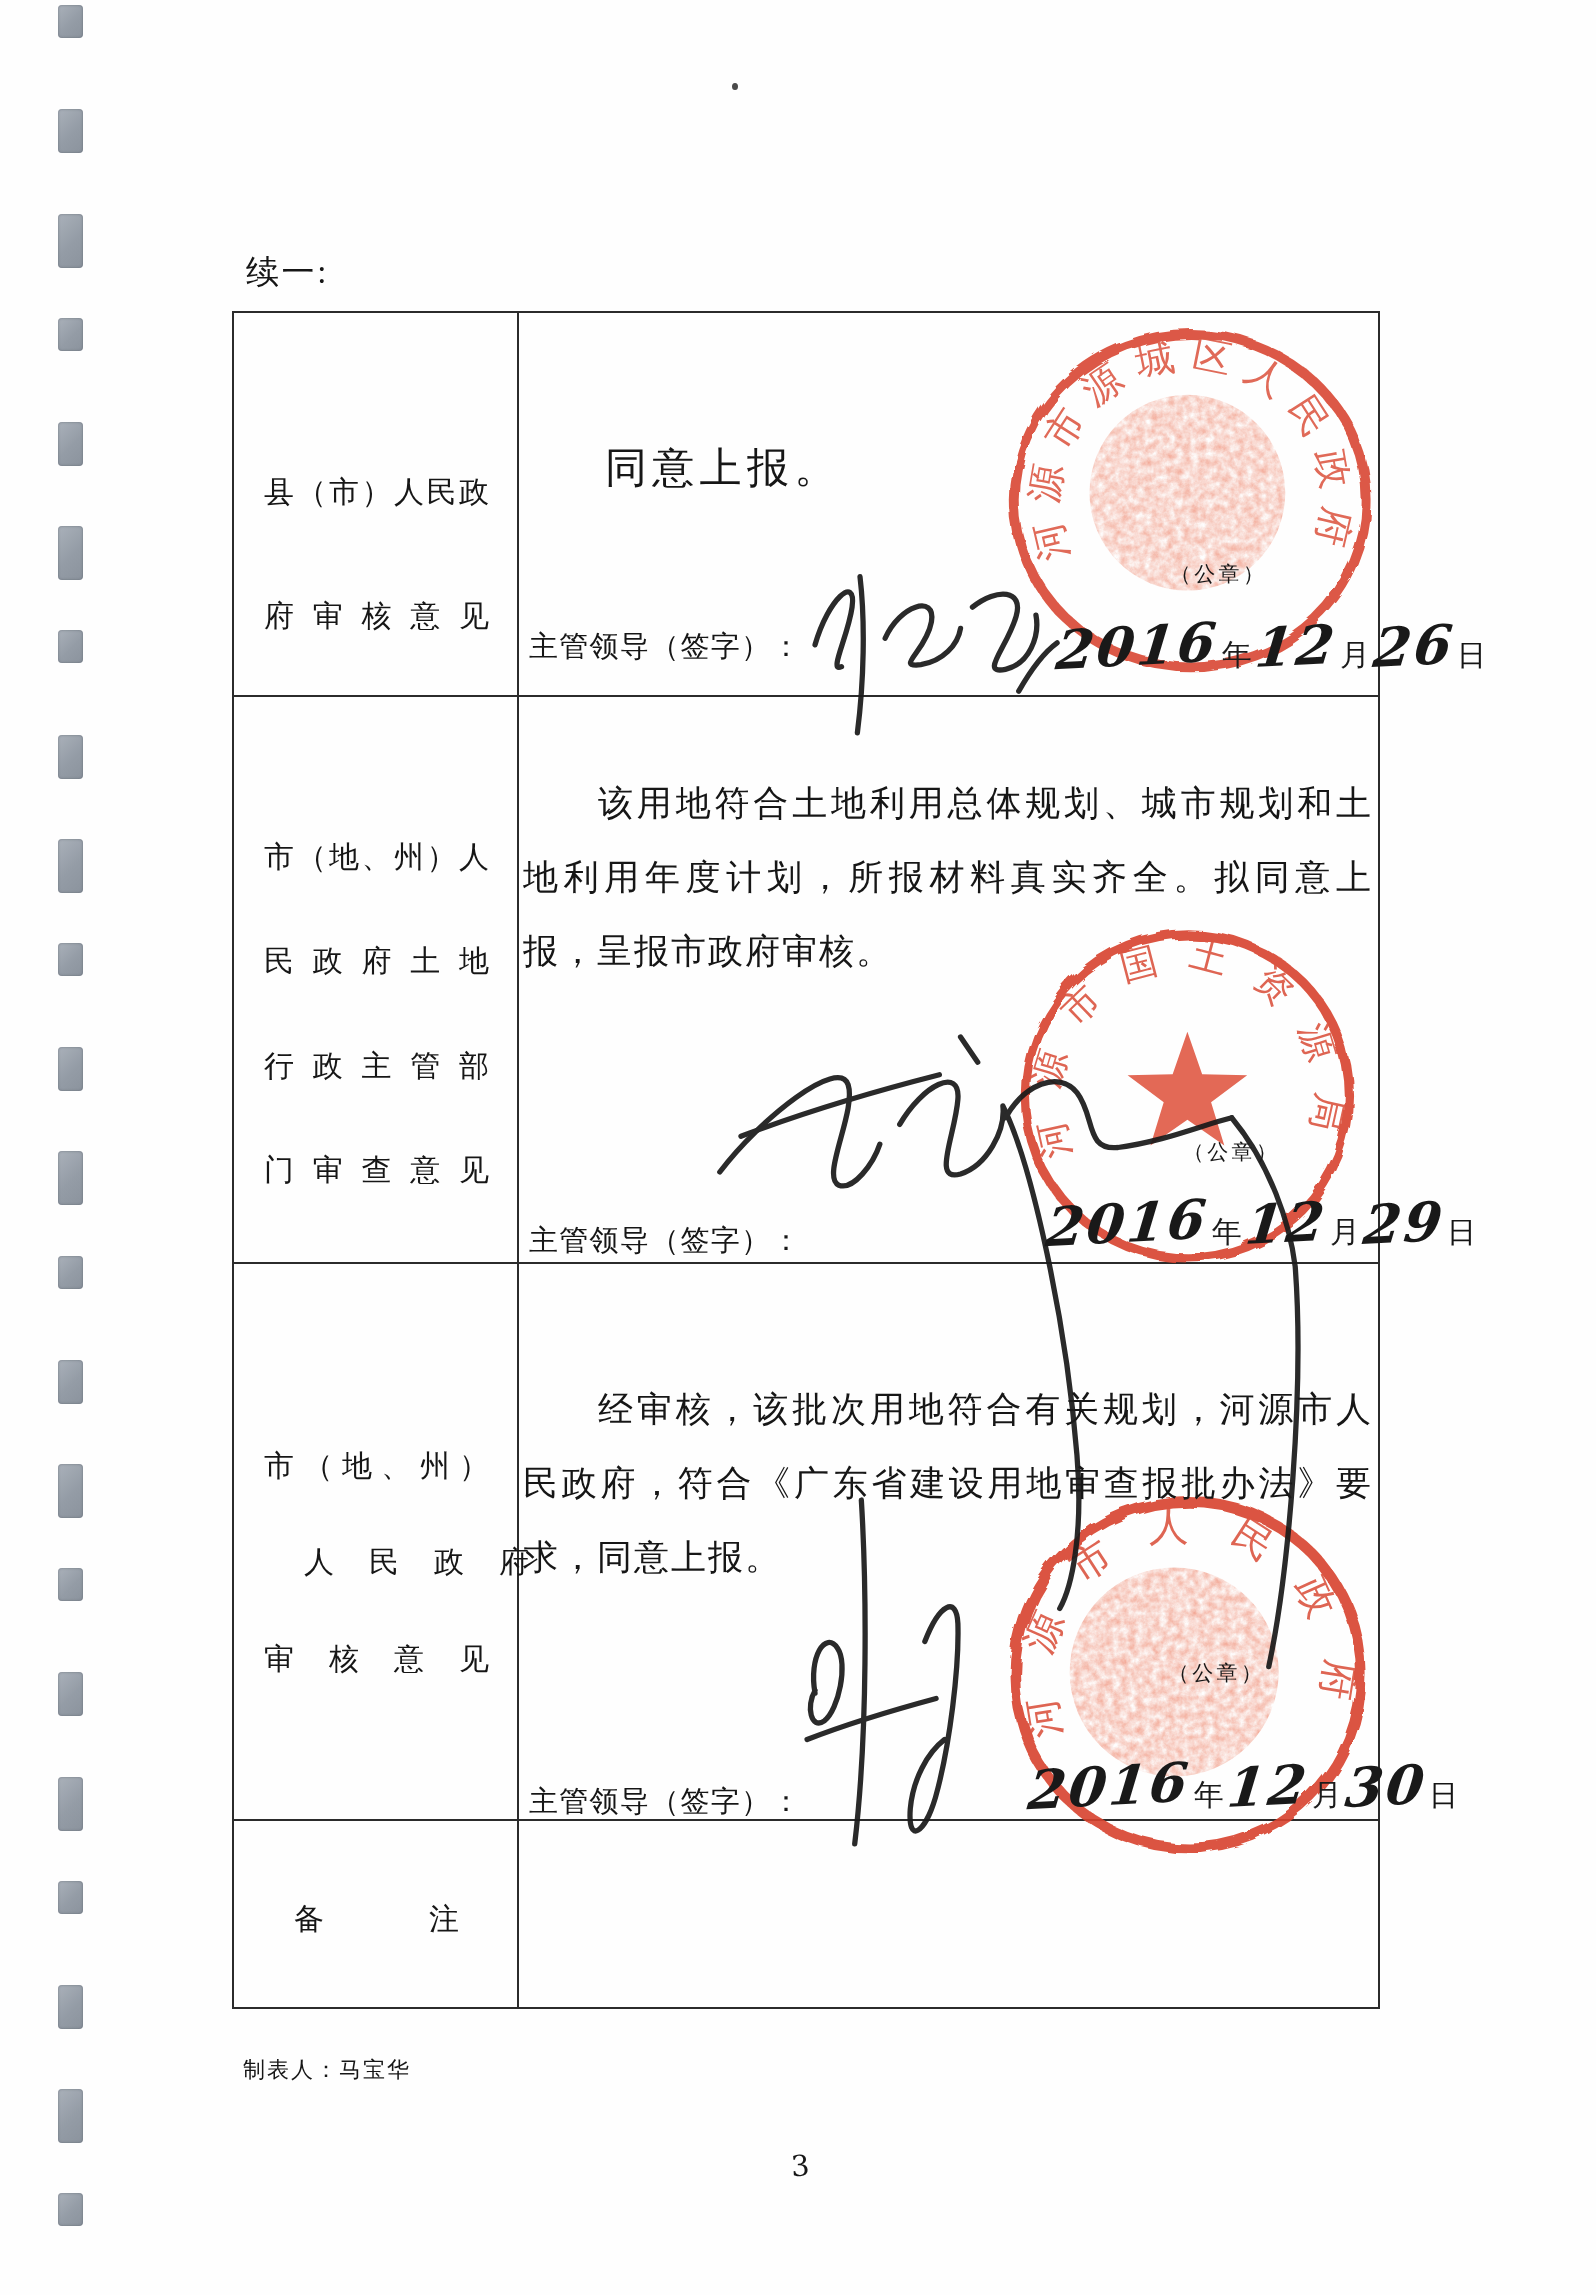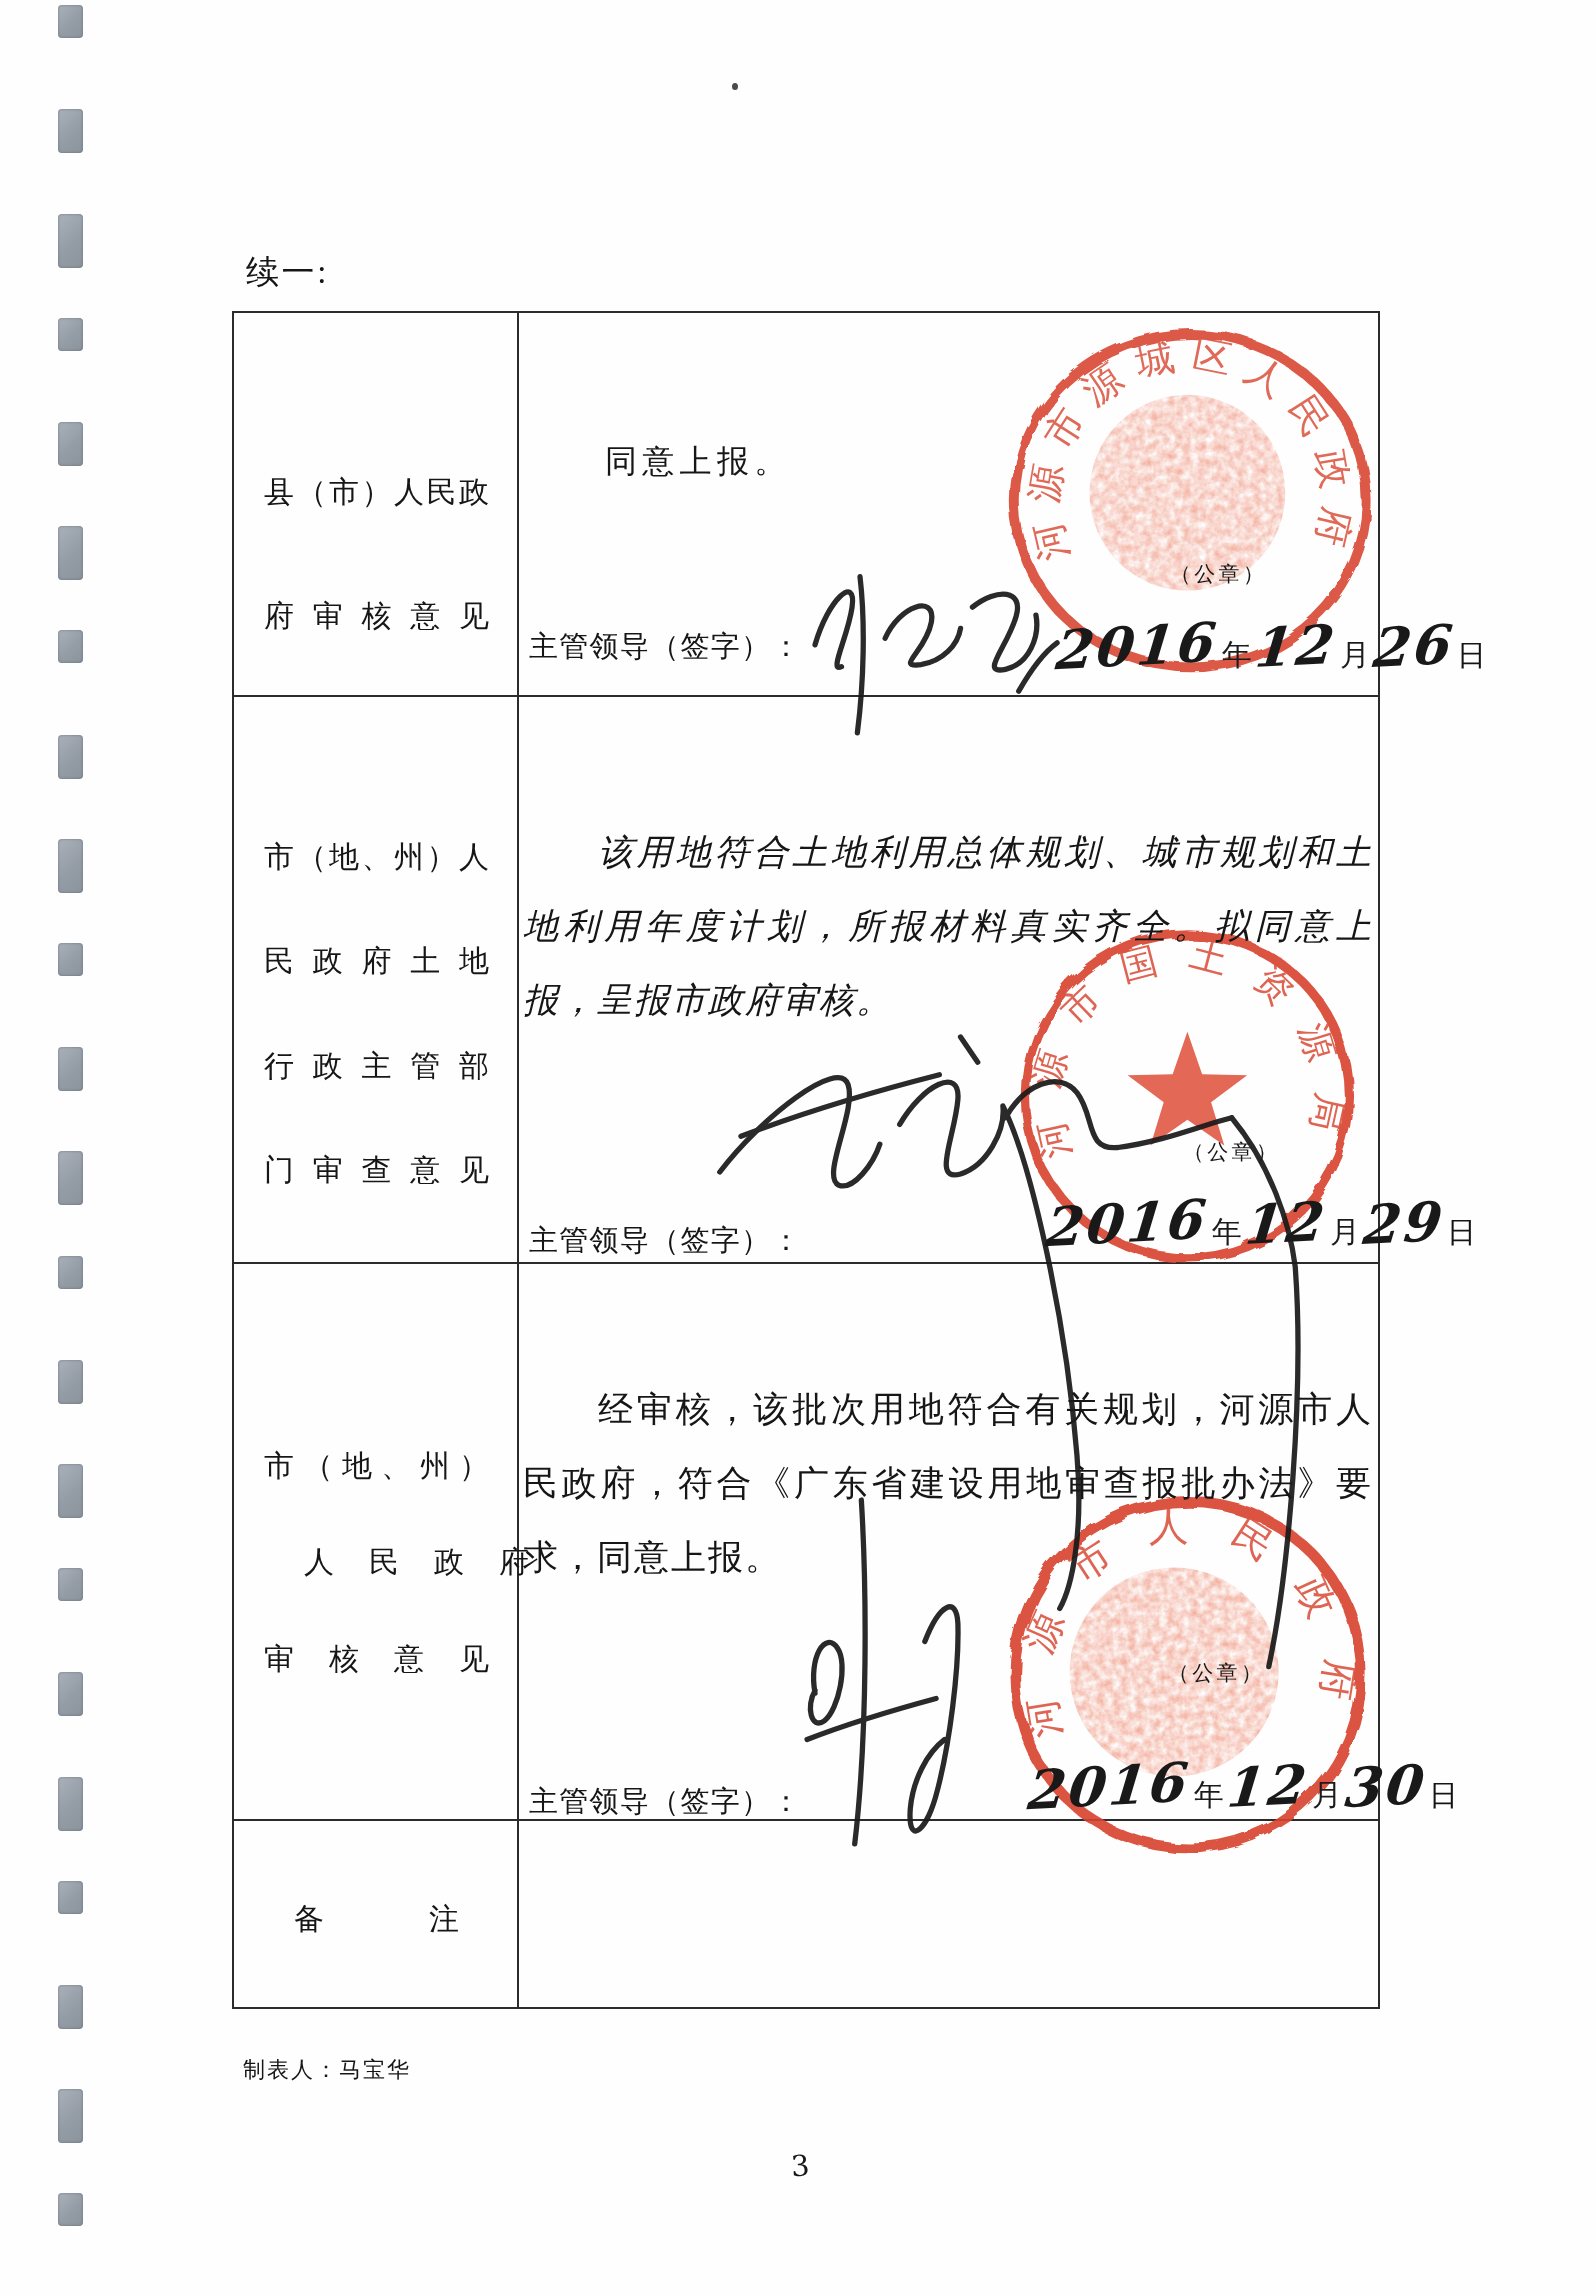--- a/index.html
+++ b/index.html
@@ -42,27 +42,27 @@
     text-align:justify;text-align-last:justify;
     -moz-text-align-last:justify;
     white-space:nowrap;
   }
   .remark-line{
     position:absolute;left:60px;width:165px;height:37px;
     font-size:30px;text-align:justify;text-align-last:justify;white-space:nowrap;
   }
 
   
-  .opinion-big{left:605px;top:440px;font-size:32px;letter-spacing:5.3px;}
+  .opinion-big{left:605px;top:440px;font-size:42px;letter-spacing:5.3px;}
   .opinion-par{
     width:850px;font-size:35px;line-height:74px;letter-spacing:2px;
     text-indent:75px;text-align:justify;text-justify:inter-ideograph;
     word-break:break-all;line-break:strict;
   }
-  .op2{left:523px;top:816px;font-style:italic;}
+  .op2{left:523px;top:767px;}
   .op3{left:523px;top:1373px;}
 
   .sign-label{font-size:29px;letter-spacing:1.3px;white-space:nowrap;}
   .seal-note{font-size:21px;letter-spacing:3.3px;white-space:nowrap;z-index:4;}
 
   
   .hw-date{display:flex;align-items:baseline;z-index:6;white-space:nowrap;}
   .hw-num{
     font-family:"DejaVu Serif",serif;font-style:italic;font-weight:600;
     font-size:54px;letter-spacing:2.6px;color:#191919;

